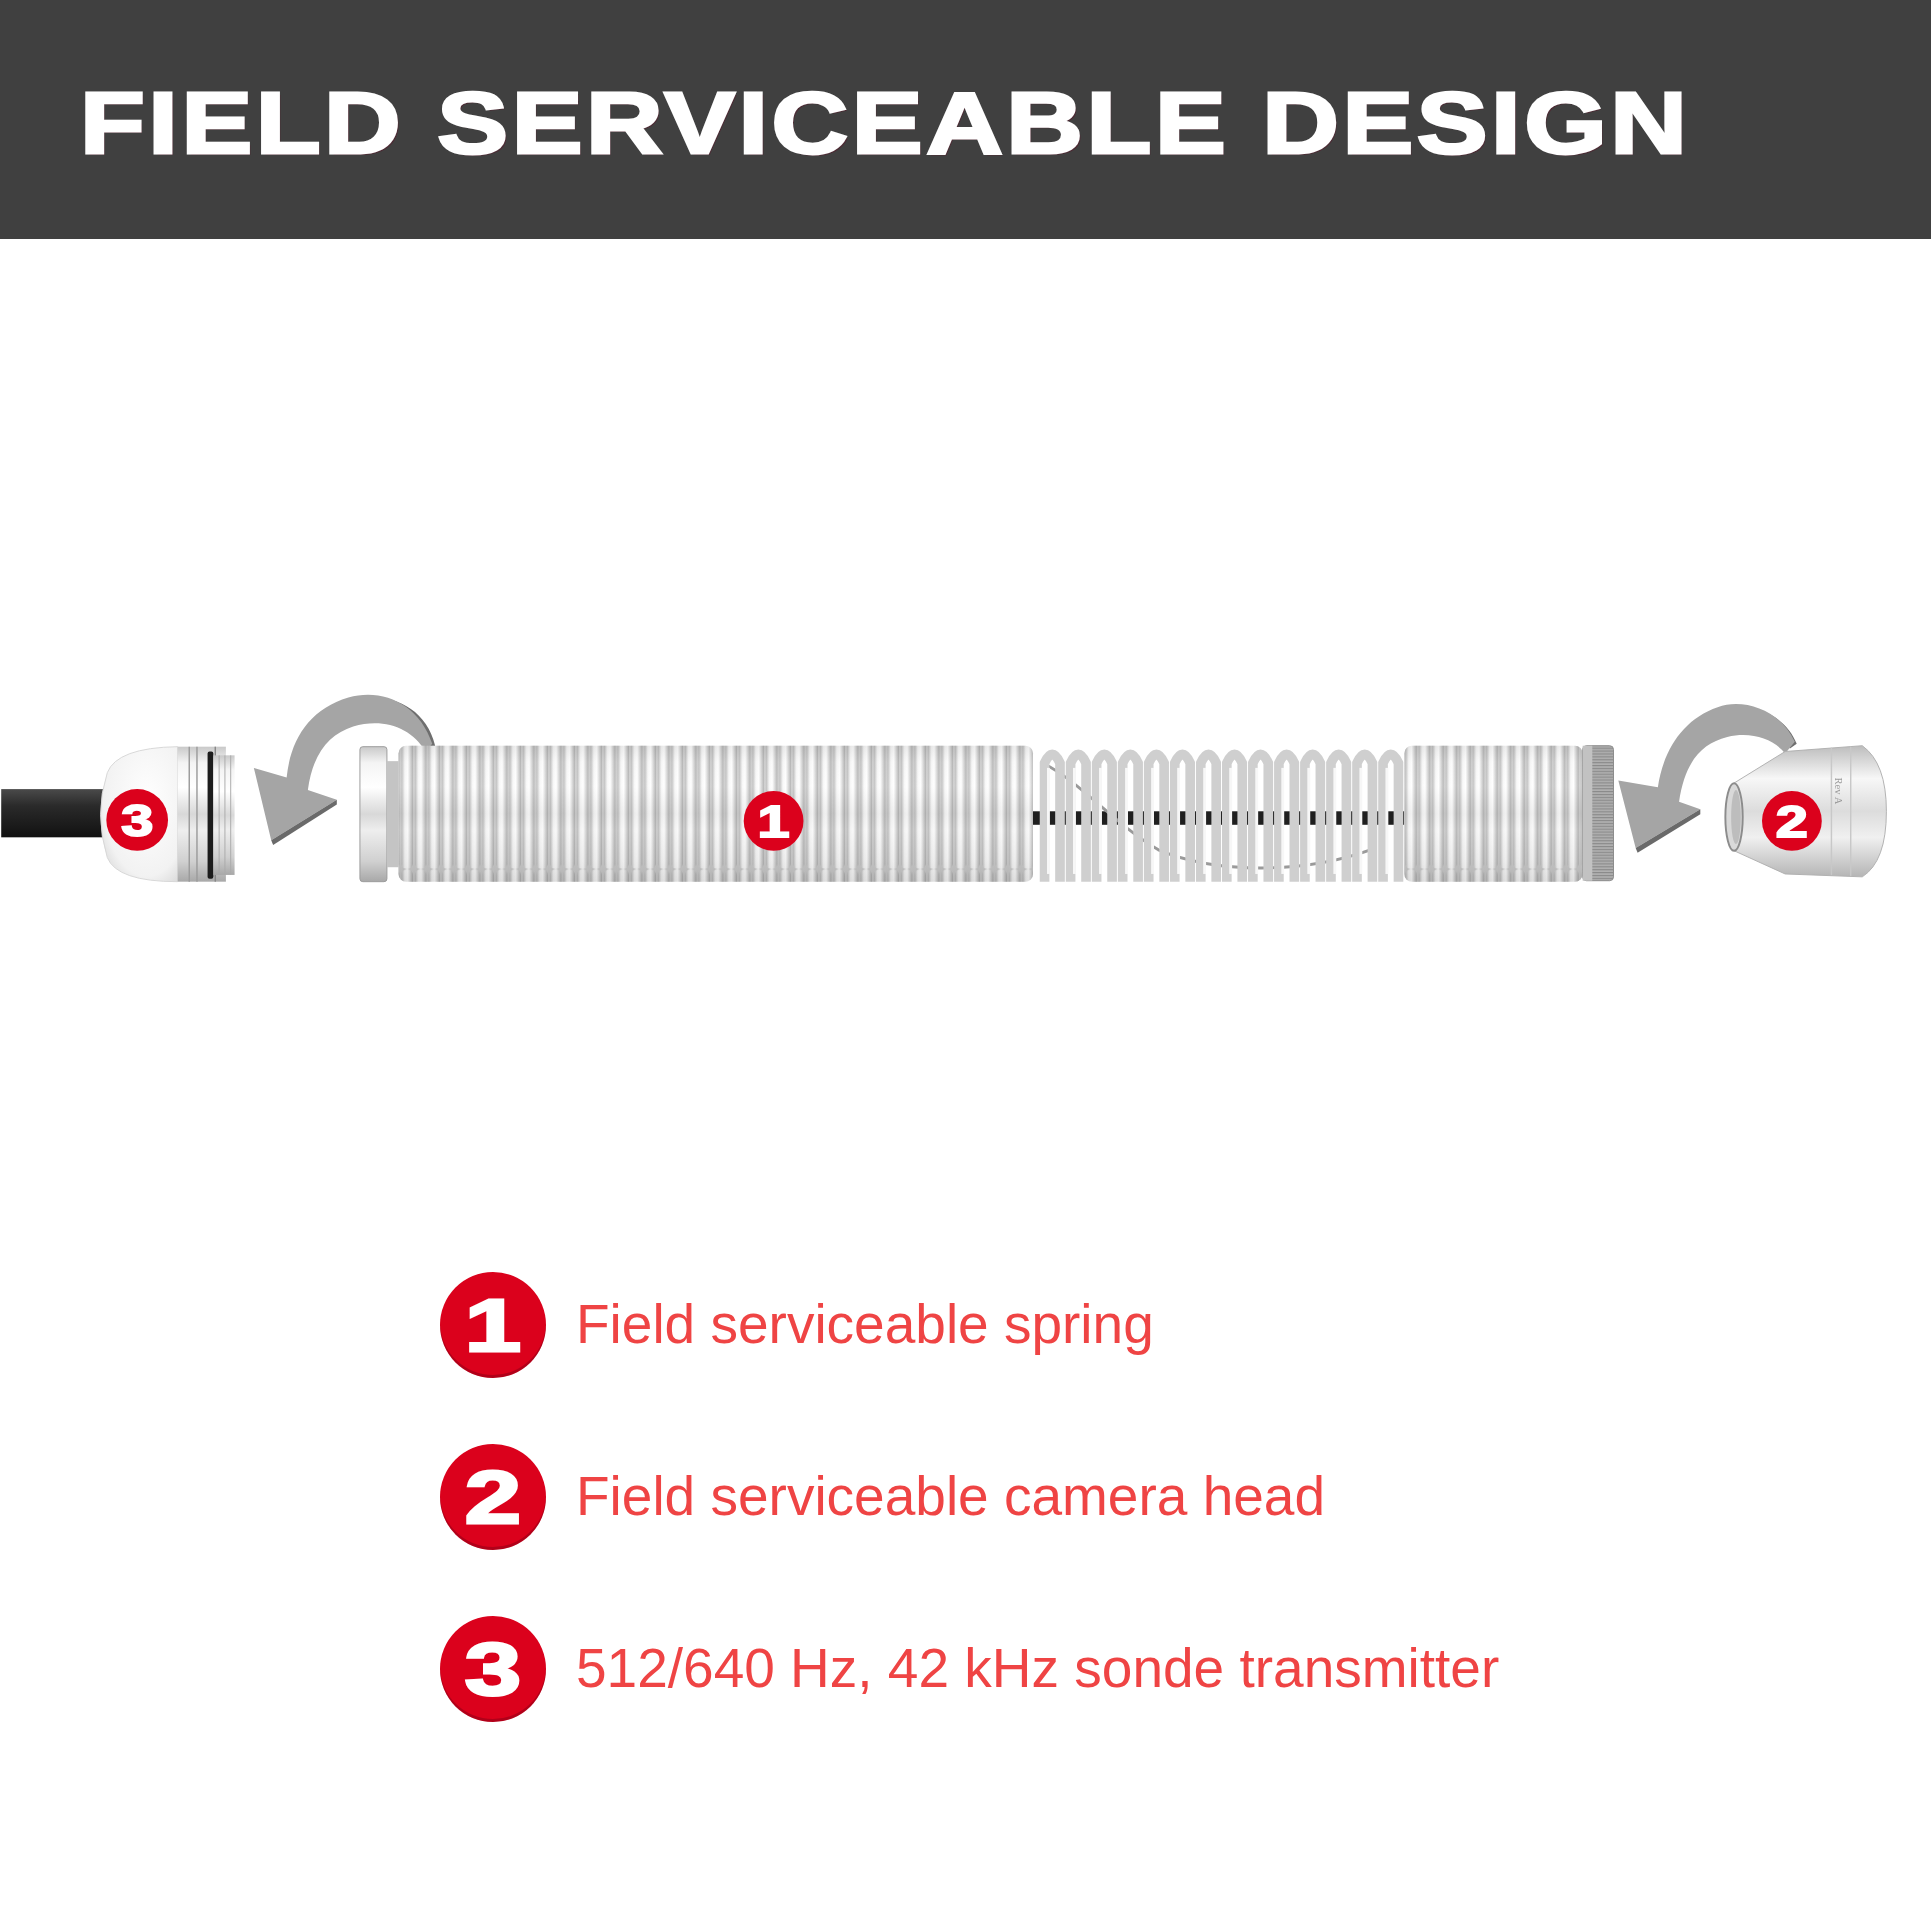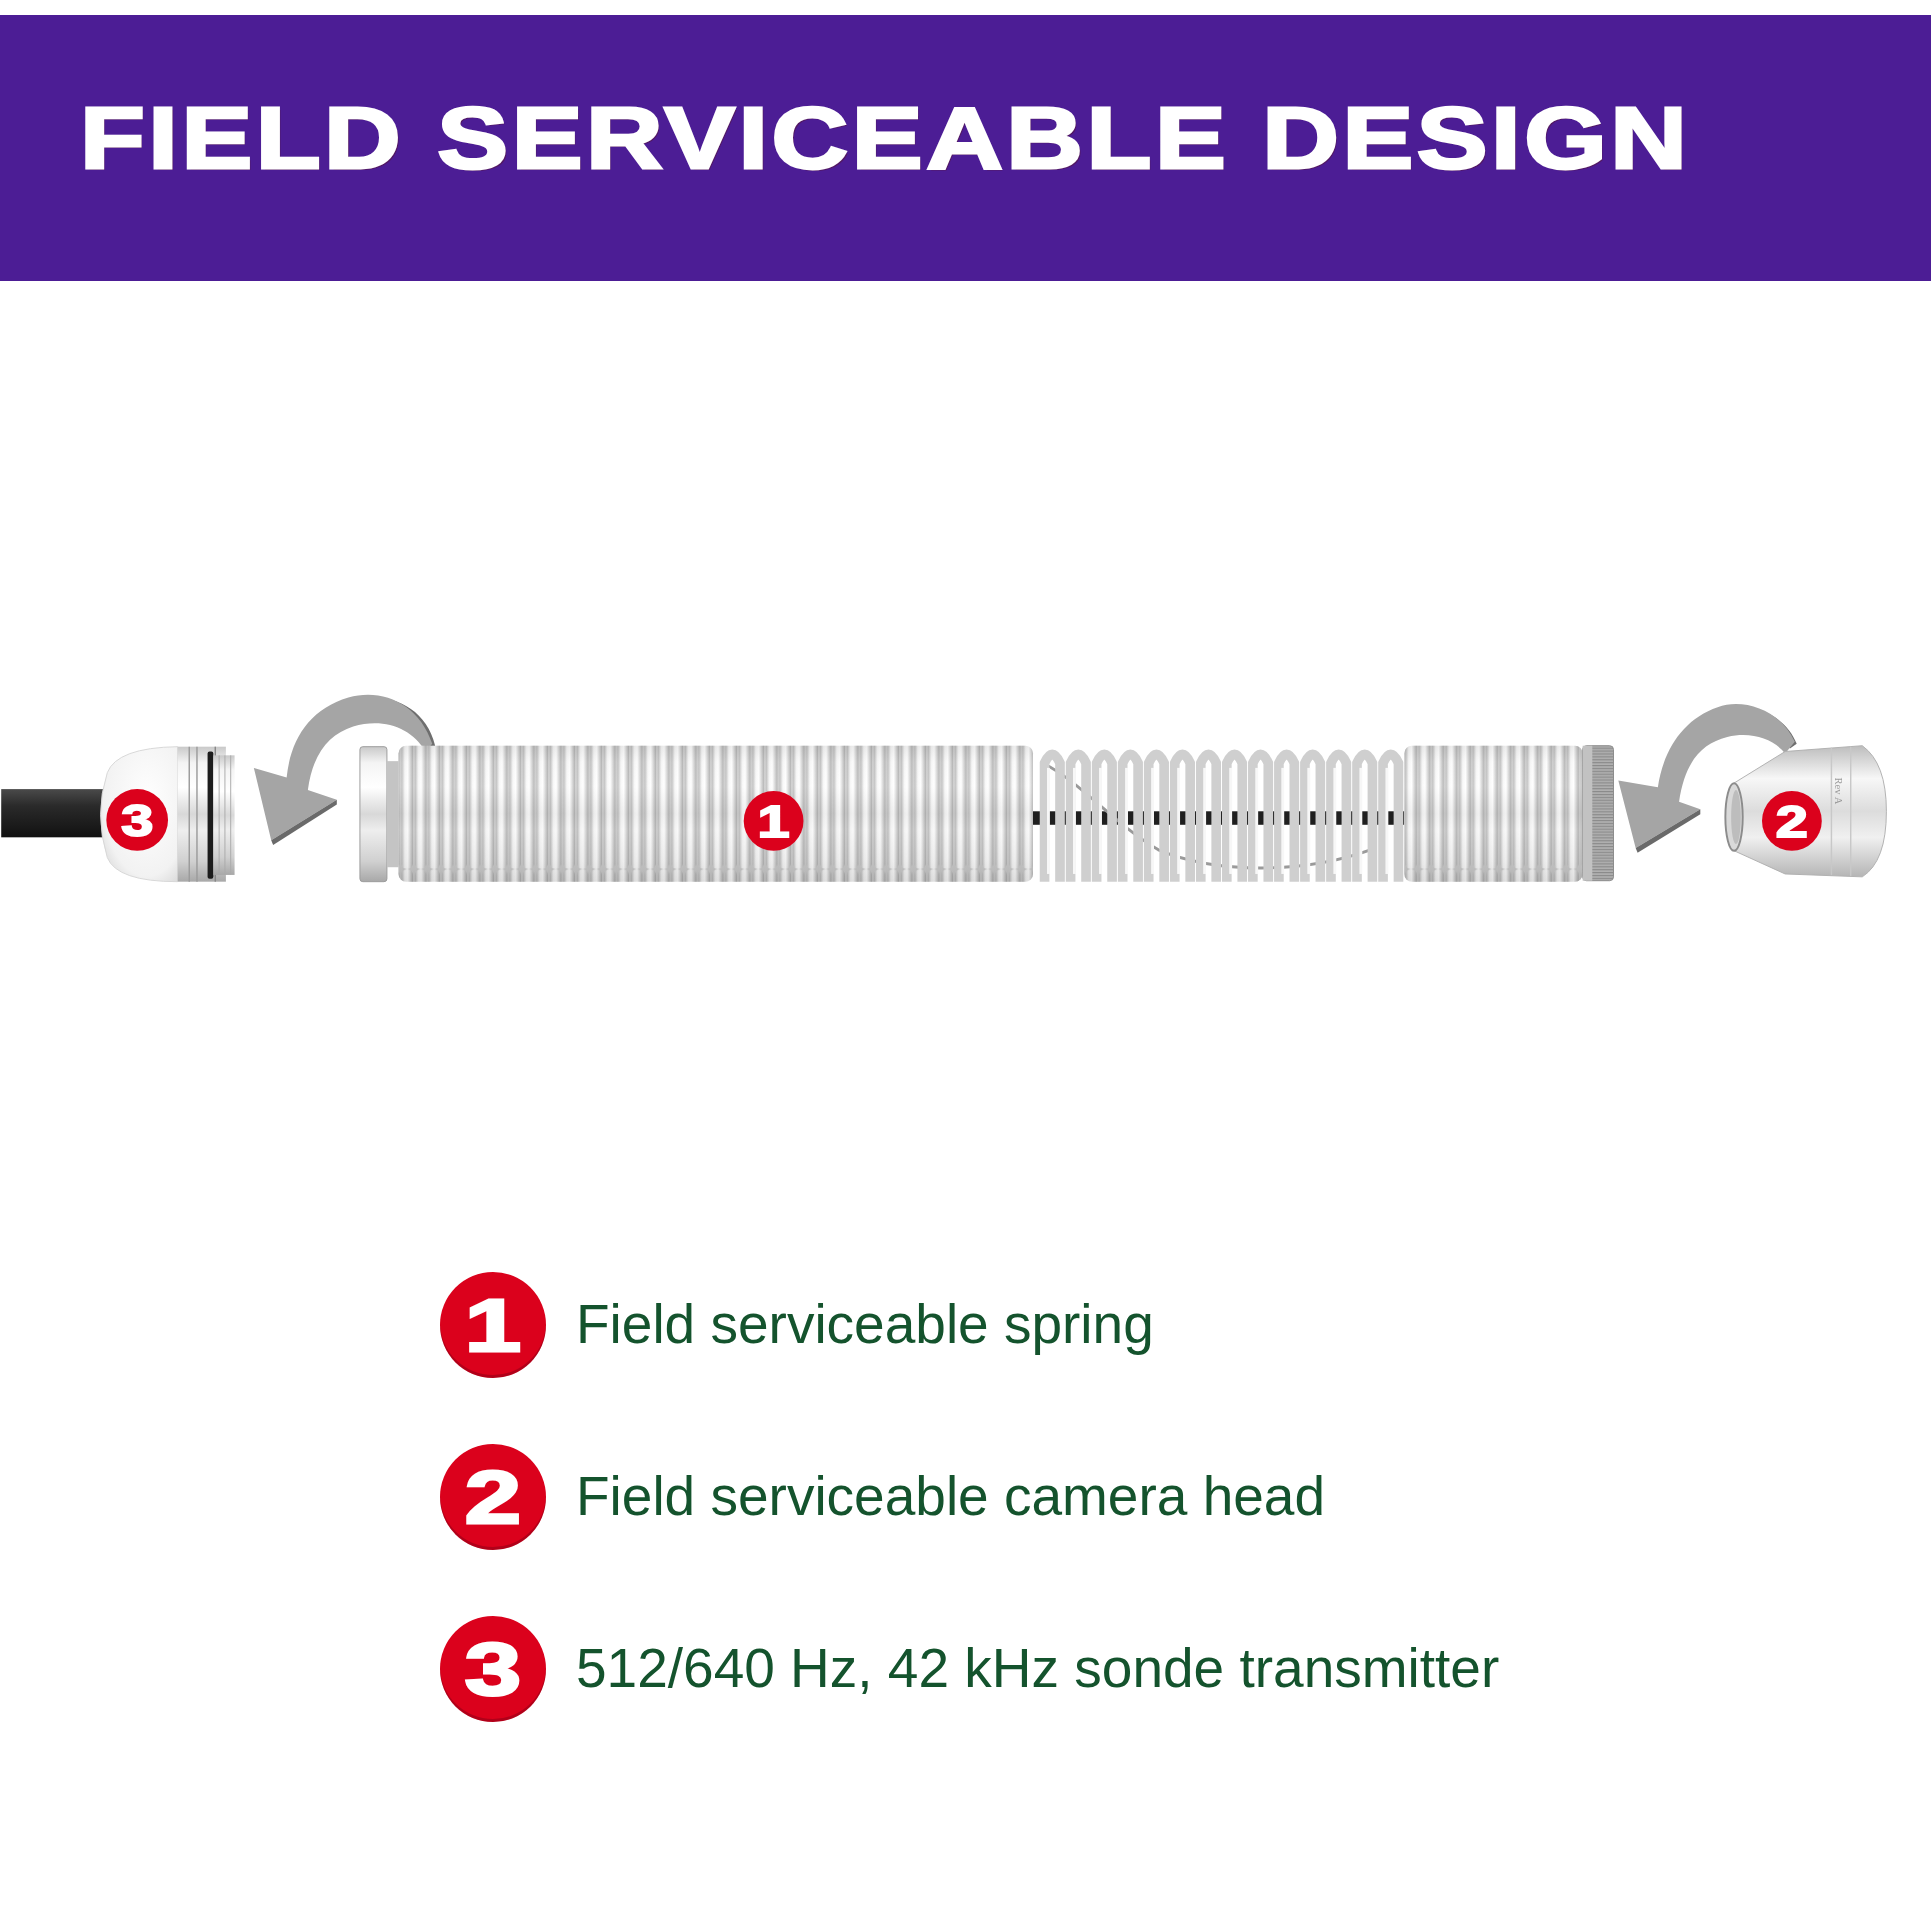--- a/index.html
+++ b/index.html
@@ -2,22 +2,22 @@
 <html><head>
 <meta charset="utf-8">
 <style>
   html, body { margin: 0; padding: 0; }
   body {
     width: 1931px; height: 1931px; position: relative; overflow: hidden;
     background: #ffffff;
     font-family: "Liberation Sans", "DejaVu Sans", sans-serif;
   }
   .banner {
-    position: absolute; left: 0; top: 15px; width: 1931px; height: 266px;
-    background: #4c1d95;
+    position: absolute; left: 0; top: 0; width: 1931px; height: 239px;
+    background: #404040;
   }
   .banner-title {
     position: absolute; left: 80px; top: 73px;
     font-family: "Liberation Sans", sans-serif;
     font-weight: 900; font-size: 87px; line-height: 100px;
     color: #ffffff; white-space: nowrap;
     transform-origin: left top;
     transform: scaleX(1.22);
     letter-spacing: 2.9px;
     -webkit-text-stroke: 2.9px #ffffff;
@@ -40,21 +40,21 @@
     box-shadow: inset 0 -2.9px 0 rgba(100,0,20,0.35);
     color: #fff; text-align: center;
     font-family: "Liberation Sans", sans-serif; font-weight: 900;
     font-size: 75px; line-height: 106px;
     -webkit-text-stroke: 2.9px #fff;
   }
   .legend-badge span { display: inline-block; transform: scaleX(1.35); }
   .legend-text {
     position: absolute; left: 136px; top: 13.5px;
     font-family: "Liberation Sans", sans-serif;
-    font-size: 55px; line-height: 77px; color: #14532d;
+    font-size: 55px; line-height: 77px; color: #ef4444;
     white-space: nowrap;
   }
   .callout-badge text { font-family: "Liberation Sans", sans-serif; font-weight: 900; }
 </style>
 </head>
 <body>
 
 <div class="banner">
   <div class="banner-title">FIELD SERVICEABLE DESIGN</div>
 </div>

